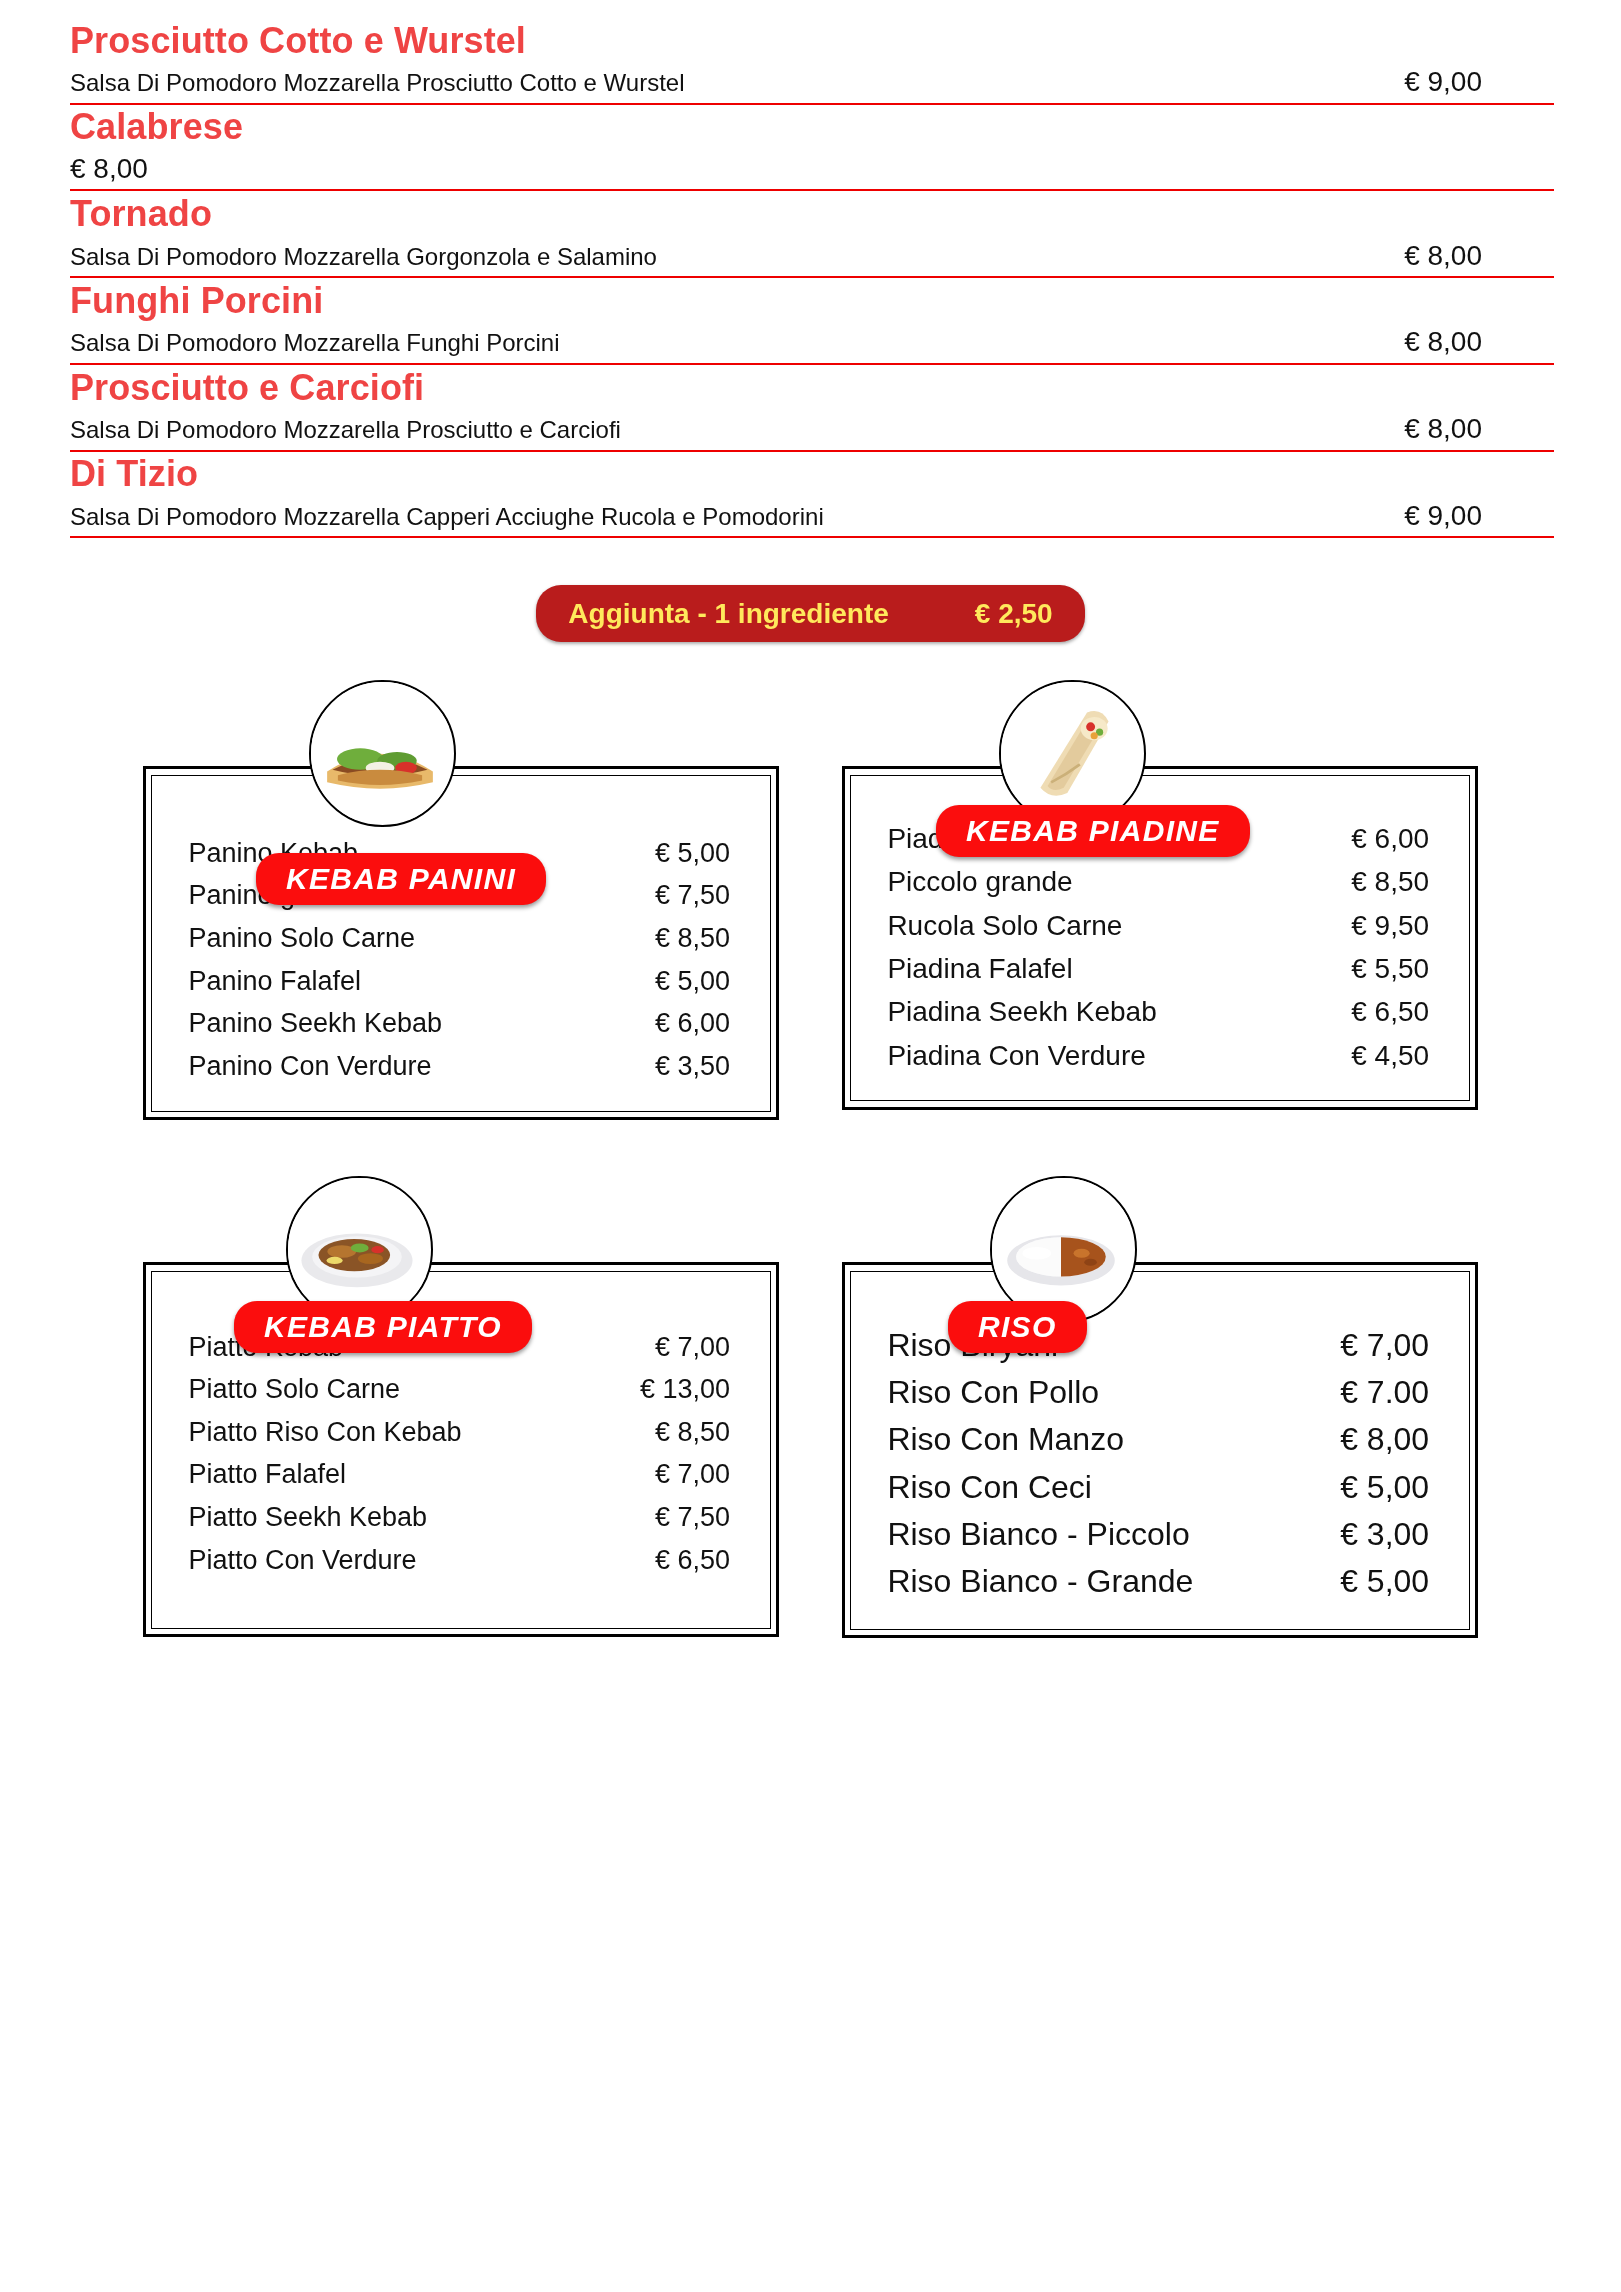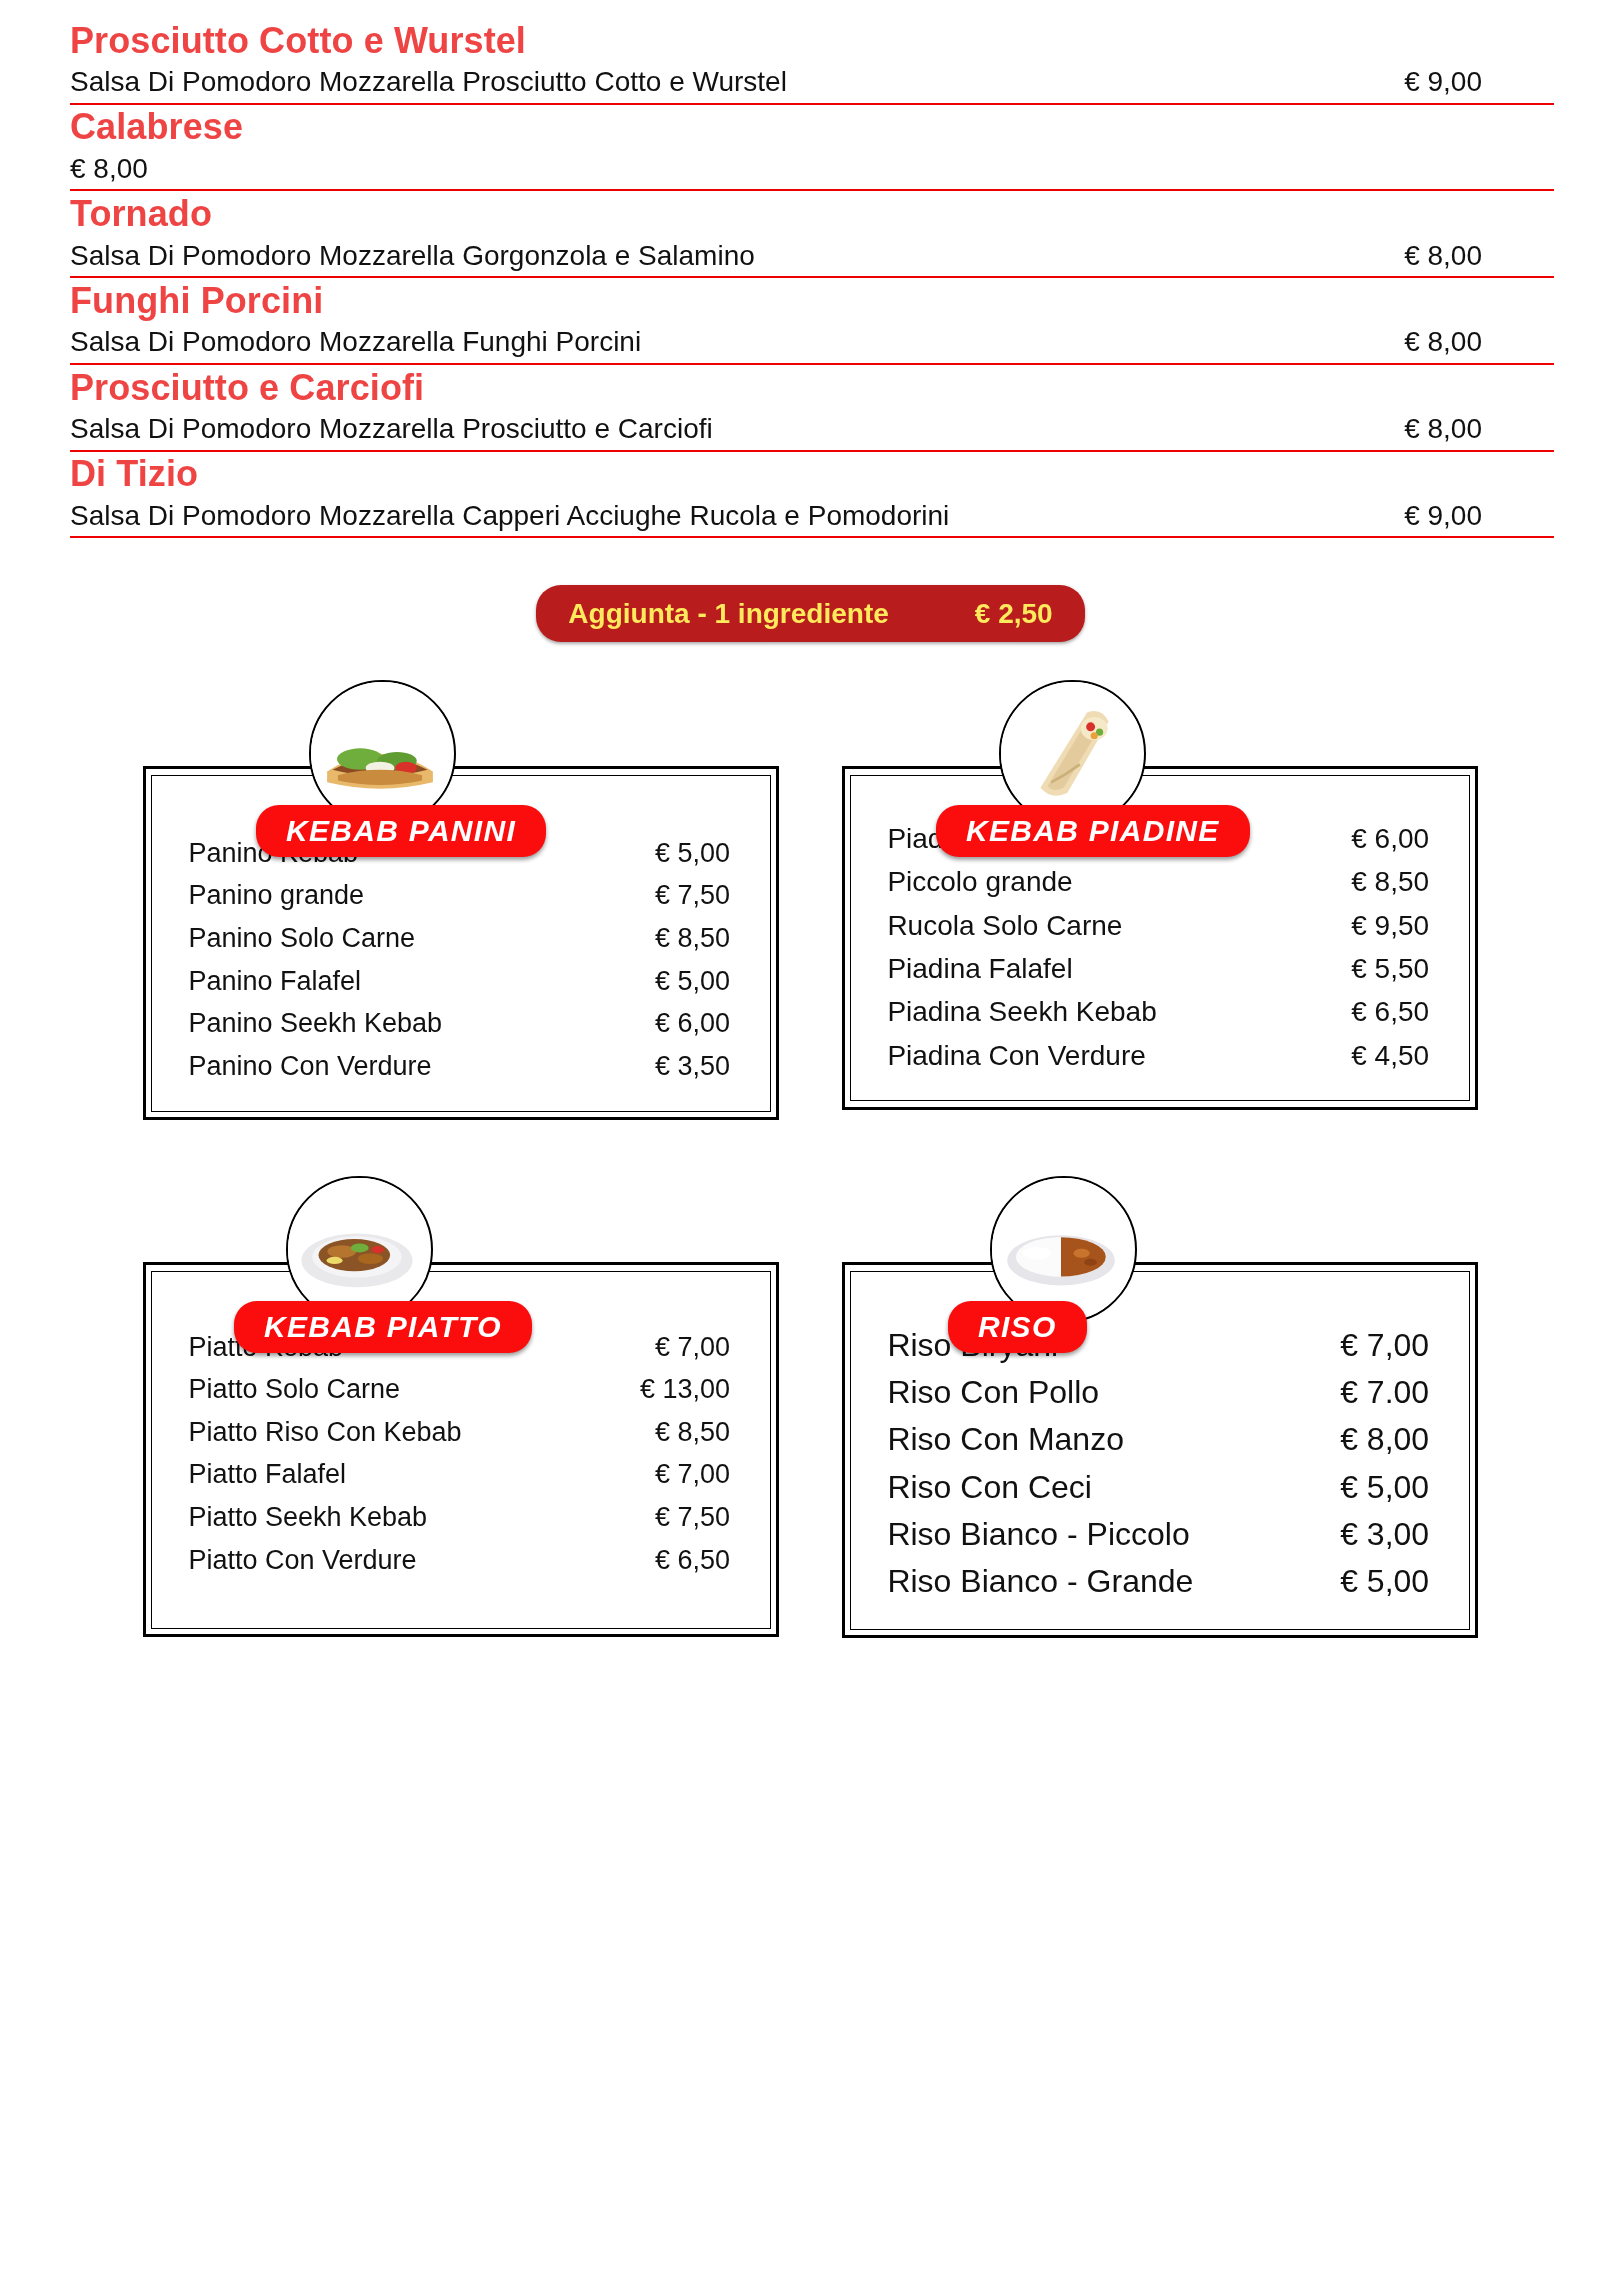--- a/index.html
+++ b/index.html
@@ -32,21 +32,21 @@
   }
   .pizza-row {
     display: flex;
     align-items: baseline;
     justify-content: space-between;
     border-bottom: 2.7px solid #ee0000;
     padding-bottom: 1.8px;
     margin-top: 0.9px;
   }
   .pizza-desc {
-    font-size: 28px;
+    font-size: 24px;
     line-height: 1.35;
     color: #111111;
   }
   .pizza-price {
     font-size: 28px;
     line-height: 1.35;
     color: #111111;
     white-space: nowrap;
     padding-right: 72px;
   }
@@ -132,21 +132,21 @@
     align-items: baseline;
     font-size: 27px;
     line-height: 1.58;
     color: #111111;
   }
   .menu-line .pname { padding-left: 9px; }
   .menu-line .pprice { white-space: nowrap; padding-right: 12.5px; }
 
   
   .card-panini .card-circle { left: 166px; }
-  .card-panini .card-badge { left: 113px; }
+  .card-panini .card-badge { left: 113px; margin-top: 48px; }
   .card-panini .card-box-inner { padding-top: 56px; }
 
   .card-piadine .card-circle { left: 157px; }
   .card-piadine .card-badge { left: 94px; }
   .card-piadine .card-box-inner { padding-top: 41px; }
   .card-piadine .menu-line { font-size: 28px; line-height: 1.55; }
 
   .card-piatto .card-circle { left: 143px; }
   .card-piatto .card-badge { left: 91px; }
   .card-piatto .card-box-inner { padding-top: 54px; min-height: 358px; }

